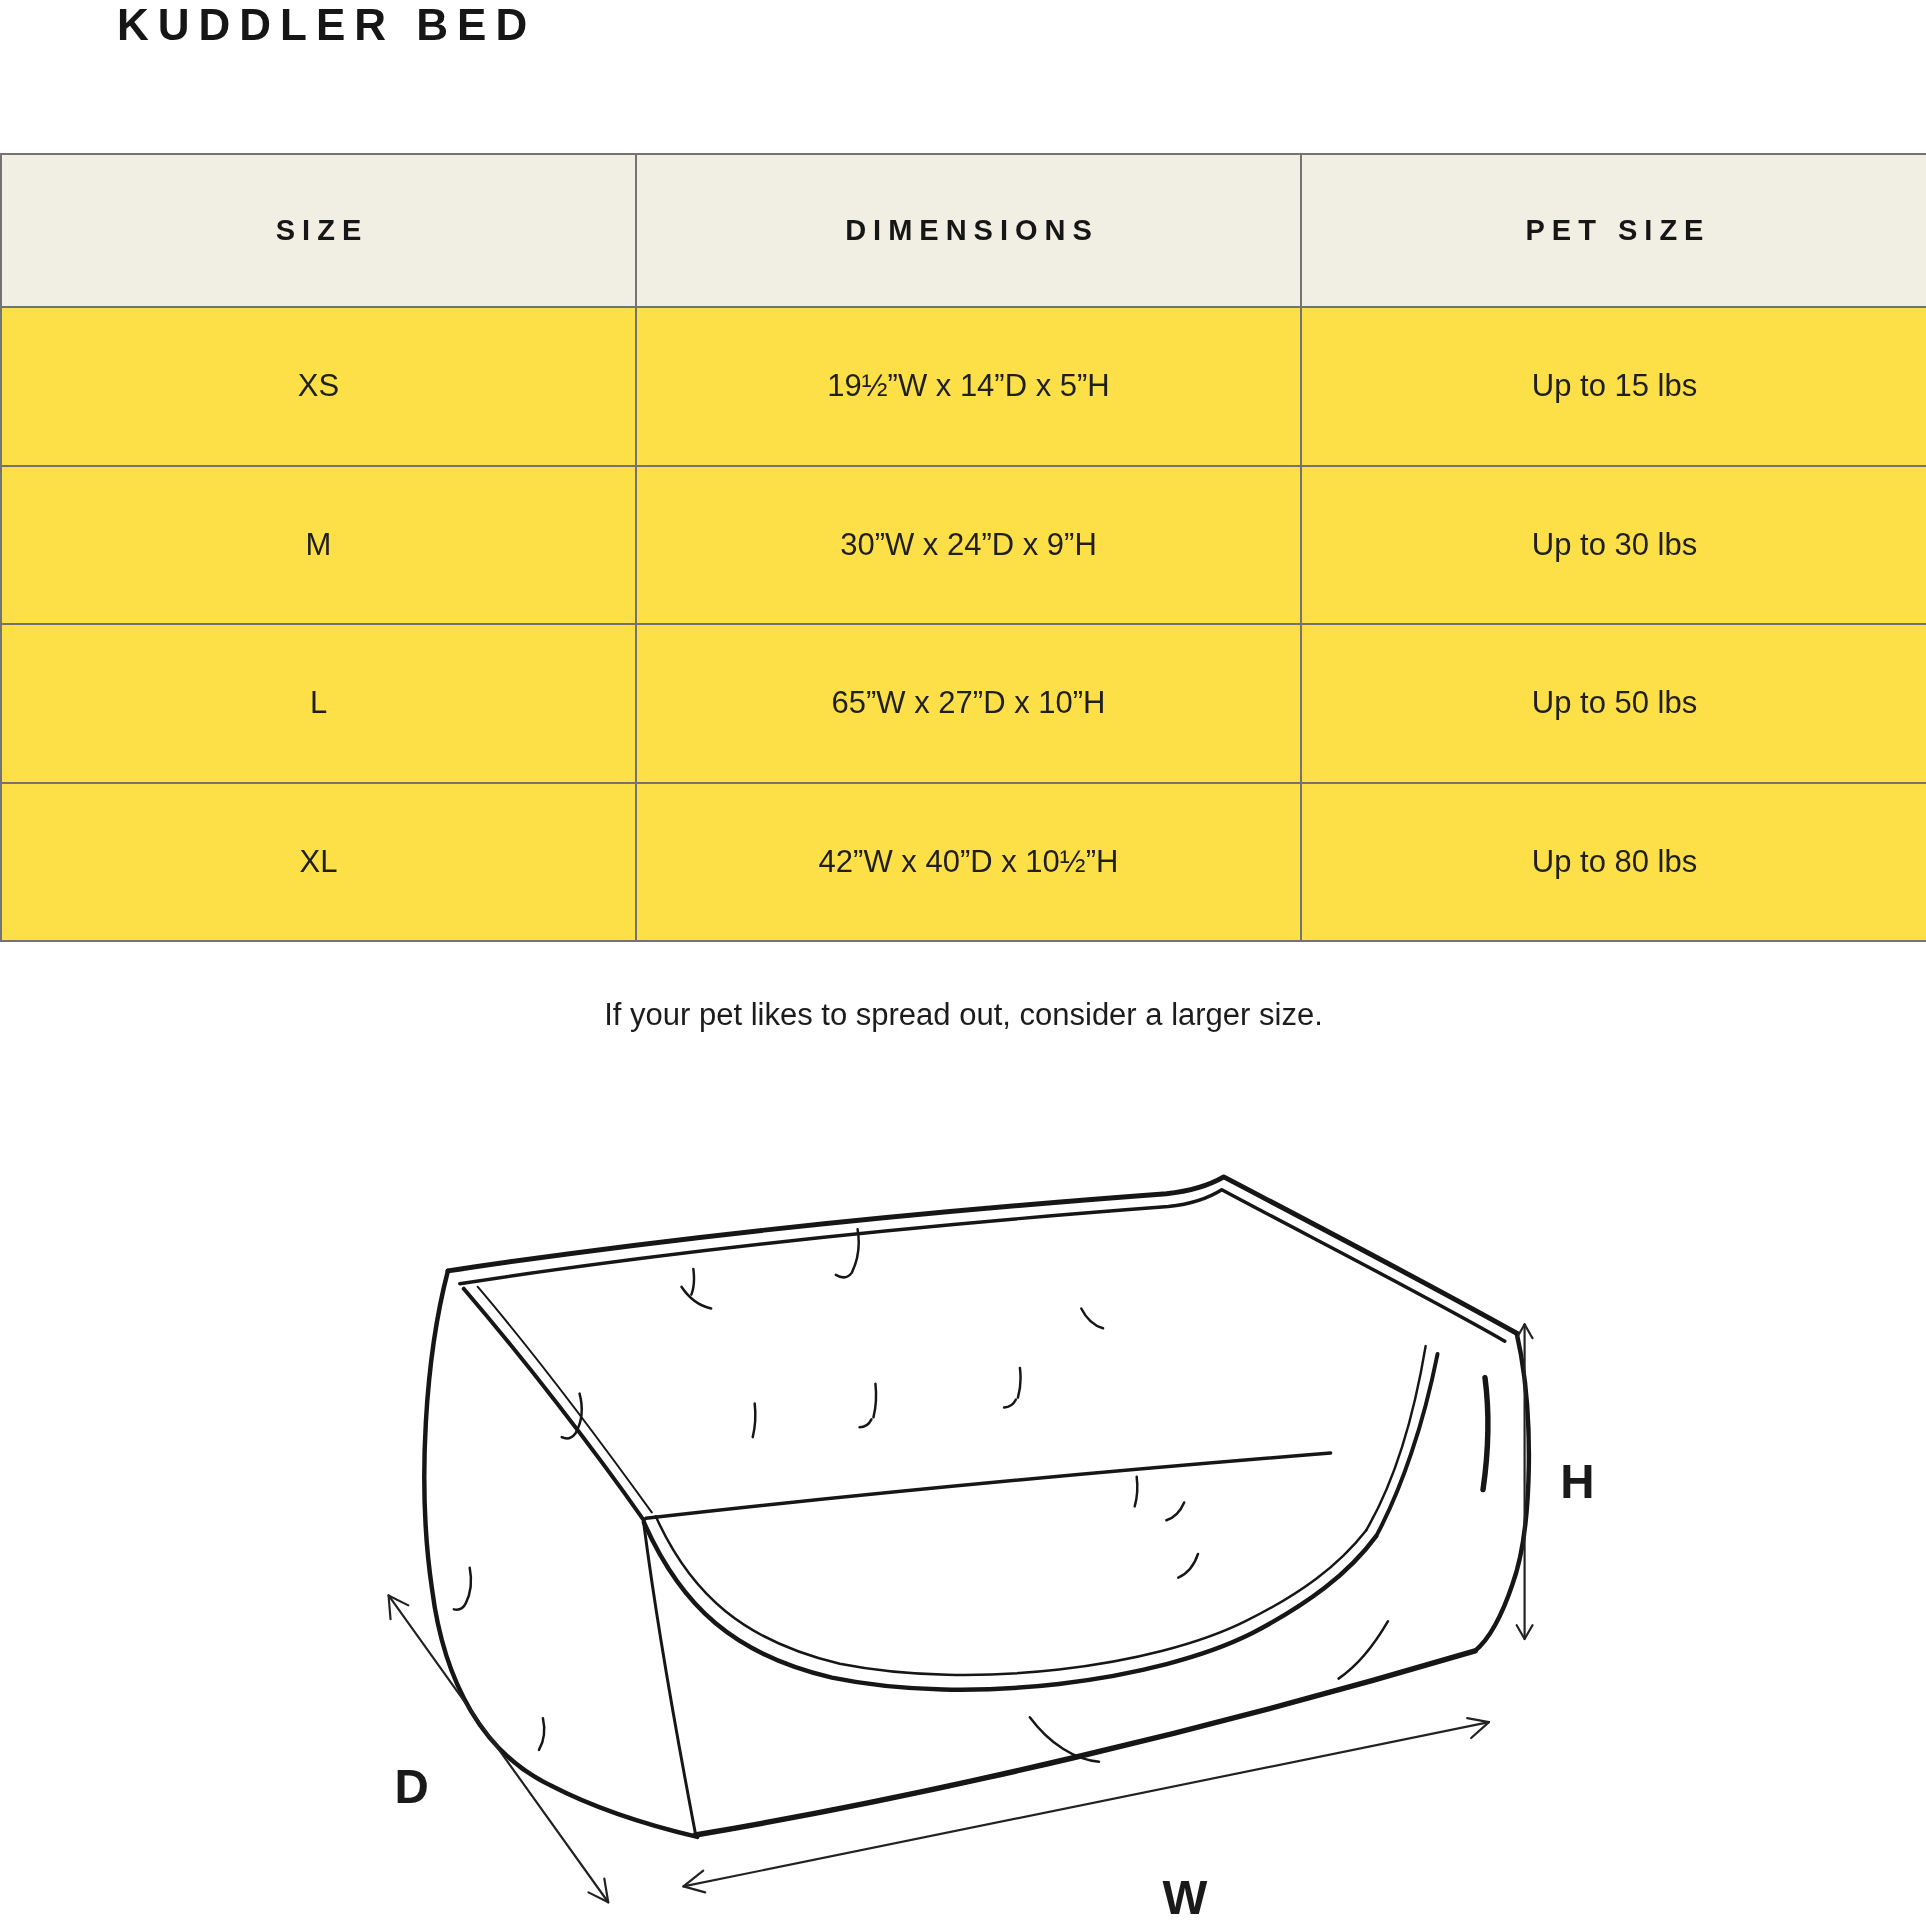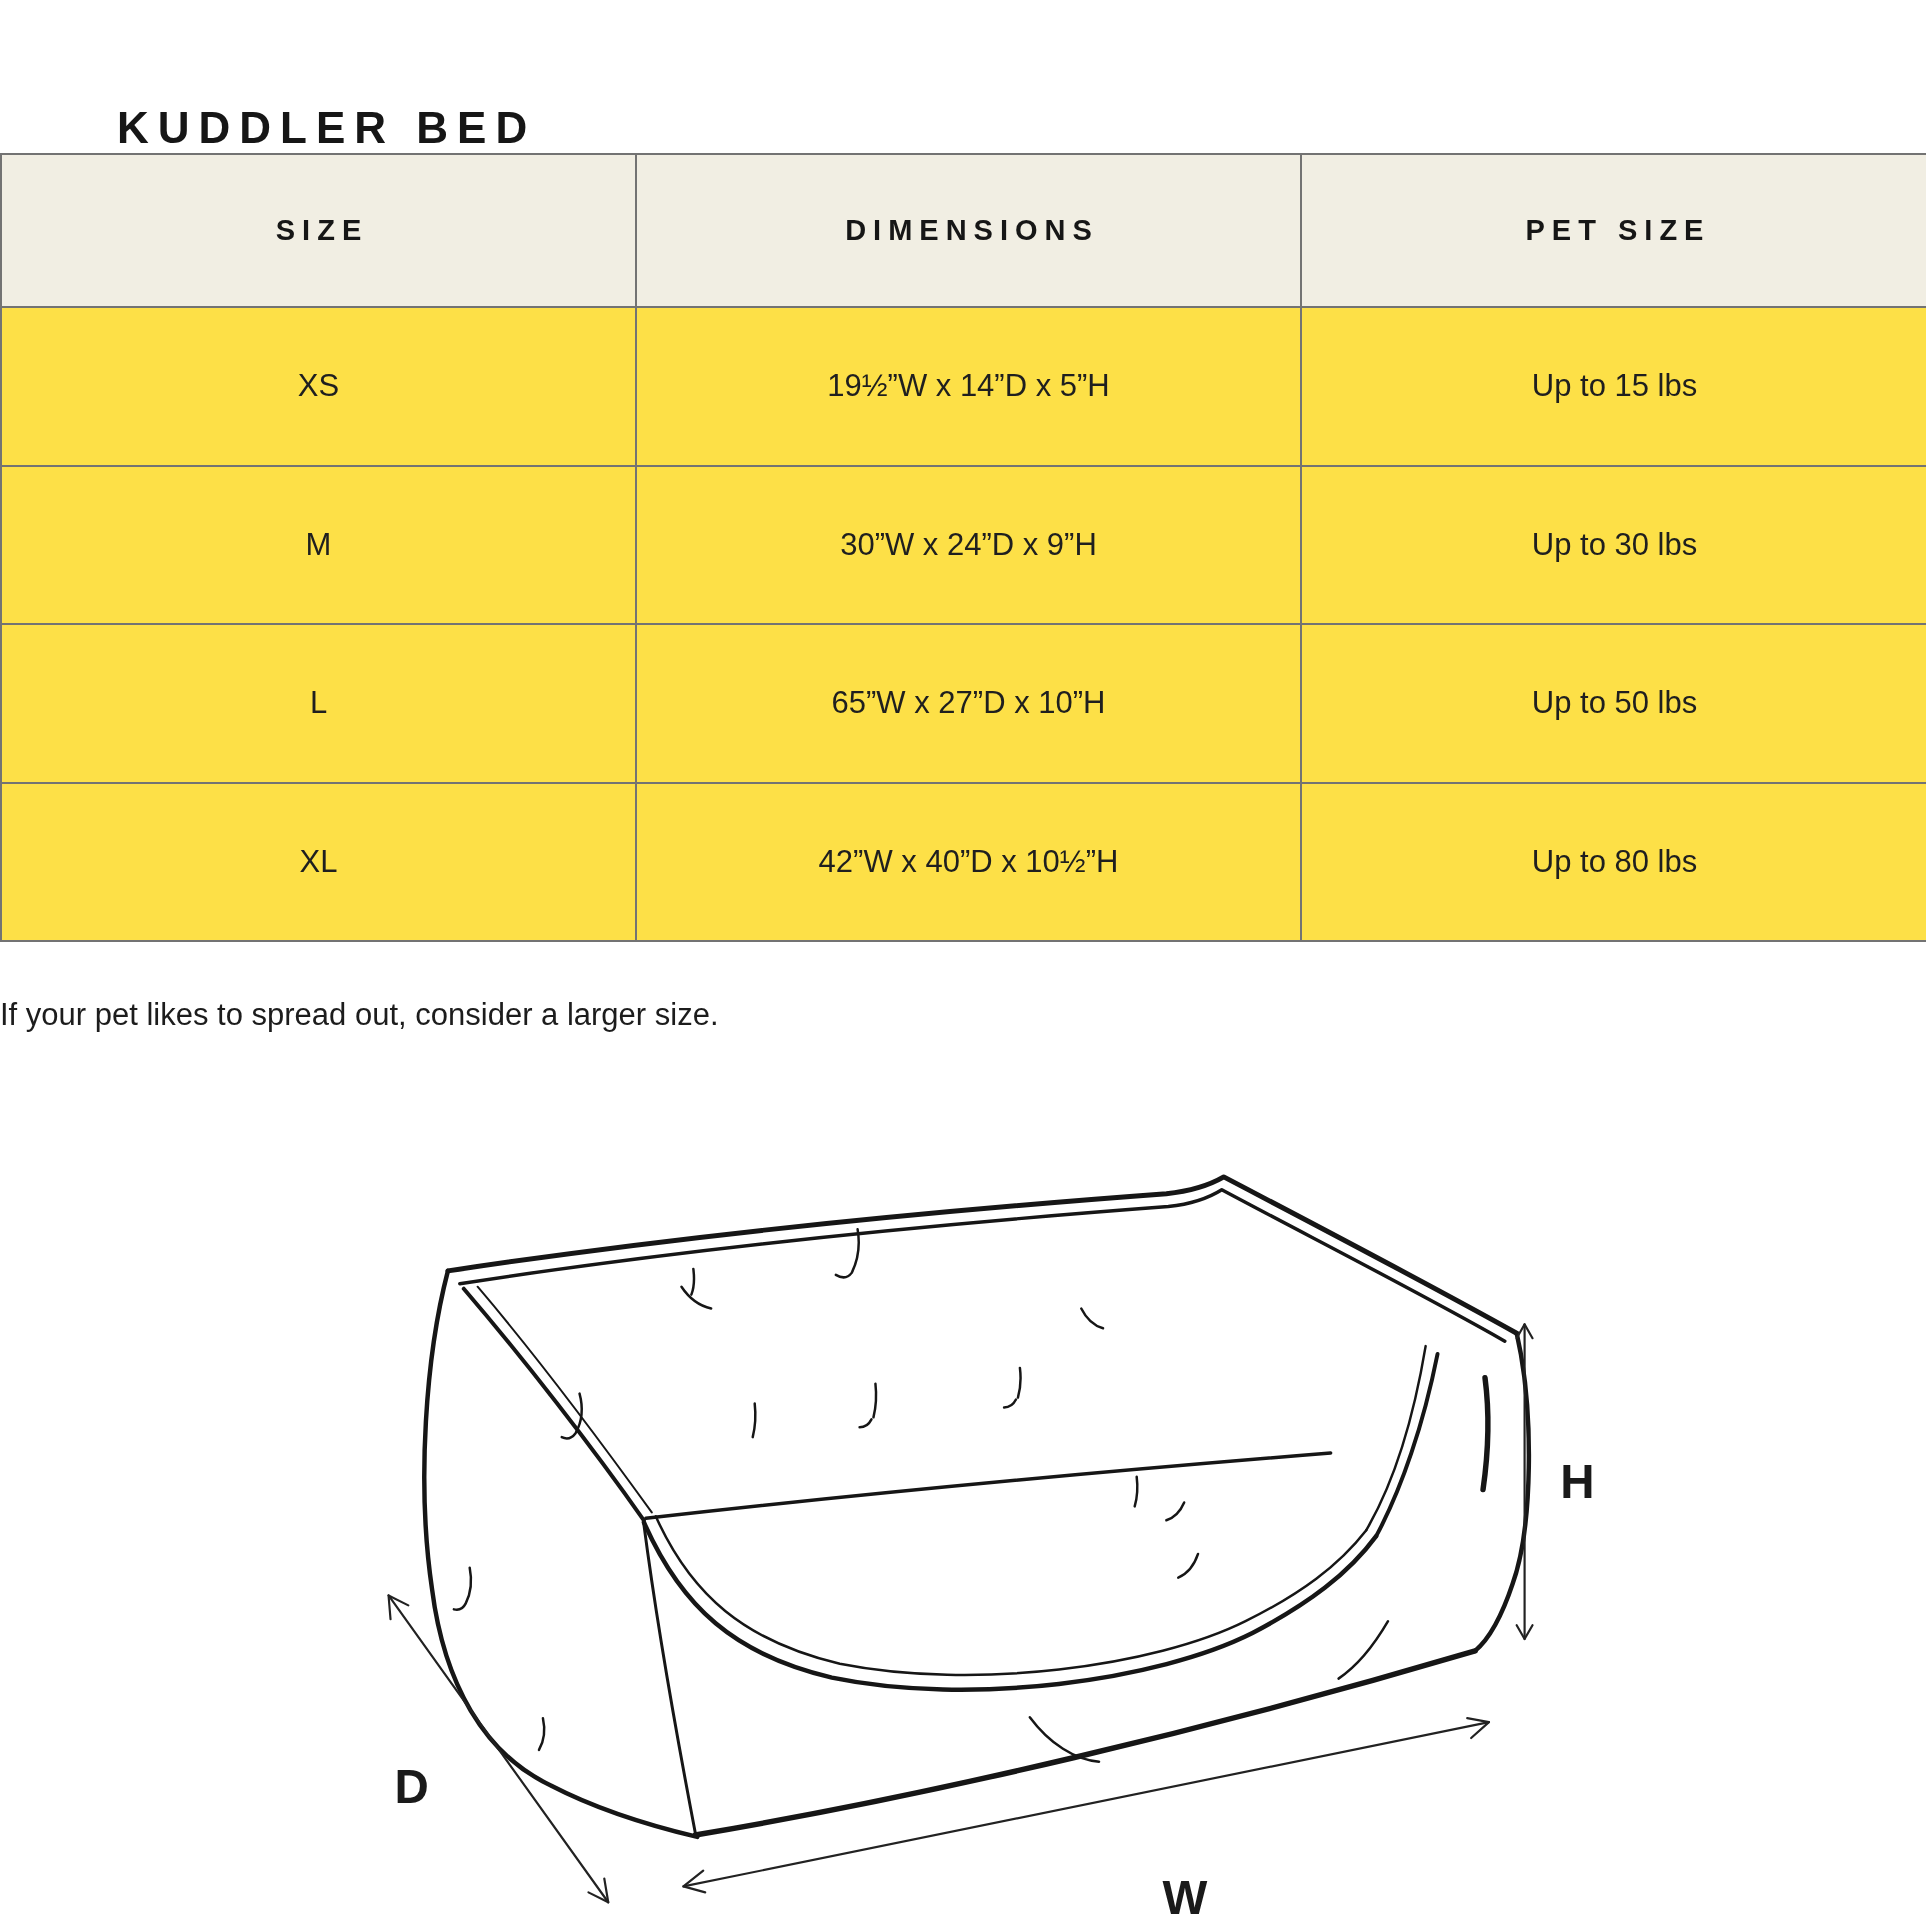--- a/index.html
+++ b/index.html
@@ -5,21 +5,21 @@
   html,body{margin:0;padding:0;}
   body{
     width:1927px;height:1927px;position:relative;overflow:hidden;
     background:#ffffff;color:#1b1b1b;
     font-family:"Liberation Sans", sans-serif;
   }
 
   
   .title-row{
     position:absolute;top:0;left:0;width:100%;height:153px;
-    display:flex;align-items:flex-end;padding-left:117px;box-sizing:border-box;
+    display:flex;align-items:flex-start;padding-left:117px;box-sizing:border-box;
   }
   .title{
     font-size:44px;font-weight:bold;letter-spacing:9px;color:#161616;
   }
 
   
   table.size-chart{
     position:absolute;top:153px;left:0;width:1927px;height:789px;
     border-collapse:collapse;table-layout:fixed;
   }
@@ -31,21 +31,21 @@
     text-indent:7px;color:#161616;height:149px;
   }
   .size-chart td{
     font-size:31px;font-weight:400;color:#1f1f1f;height:156px;background:#fde047;
   }
   col.c1{width:635px;} col.c2{width:665px;} col.c3{width:627px;}
 
   
   .note-row{
     position:absolute;top:943px;left:0;width:100%;height:144px;
-    display:flex;align-items:center;justify-content:flex-start;
+    display:flex;align-items:center;justify-content:center;
   }
   .note{font-size:31px;color:#1c1c1c;}
 
   
   svg.diagram{position:absolute;top:1071px;left:0;}
   .ink{fill:none;stroke:#161616;stroke-linecap:round;stroke-linejoin:round;}
   .w55{stroke-width:5.5px;} .w5{stroke-width:5px;} .w45{stroke-width:4.5px;}
   .w4{stroke-width:4px;} .w35{stroke-width:3.5px;} .w3{stroke-width:3px;}
   .w25{stroke-width:2.5px;} .w2{stroke-width:2px;}
   .arrow{fill:none;stroke:#222222;stroke-width:2.2px;stroke-linecap:round;}

